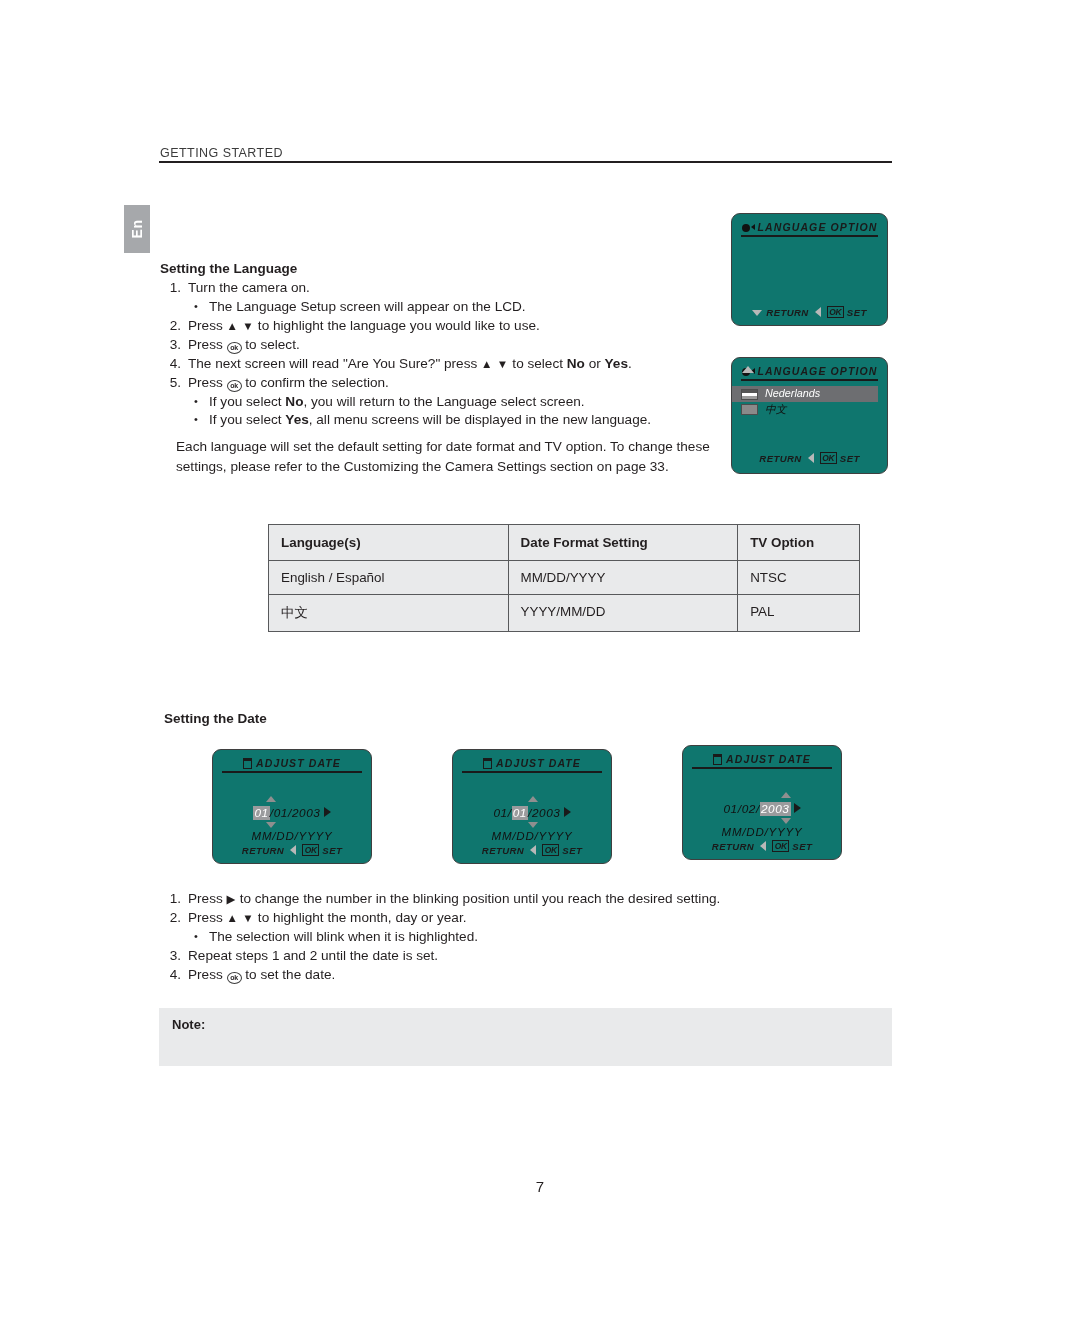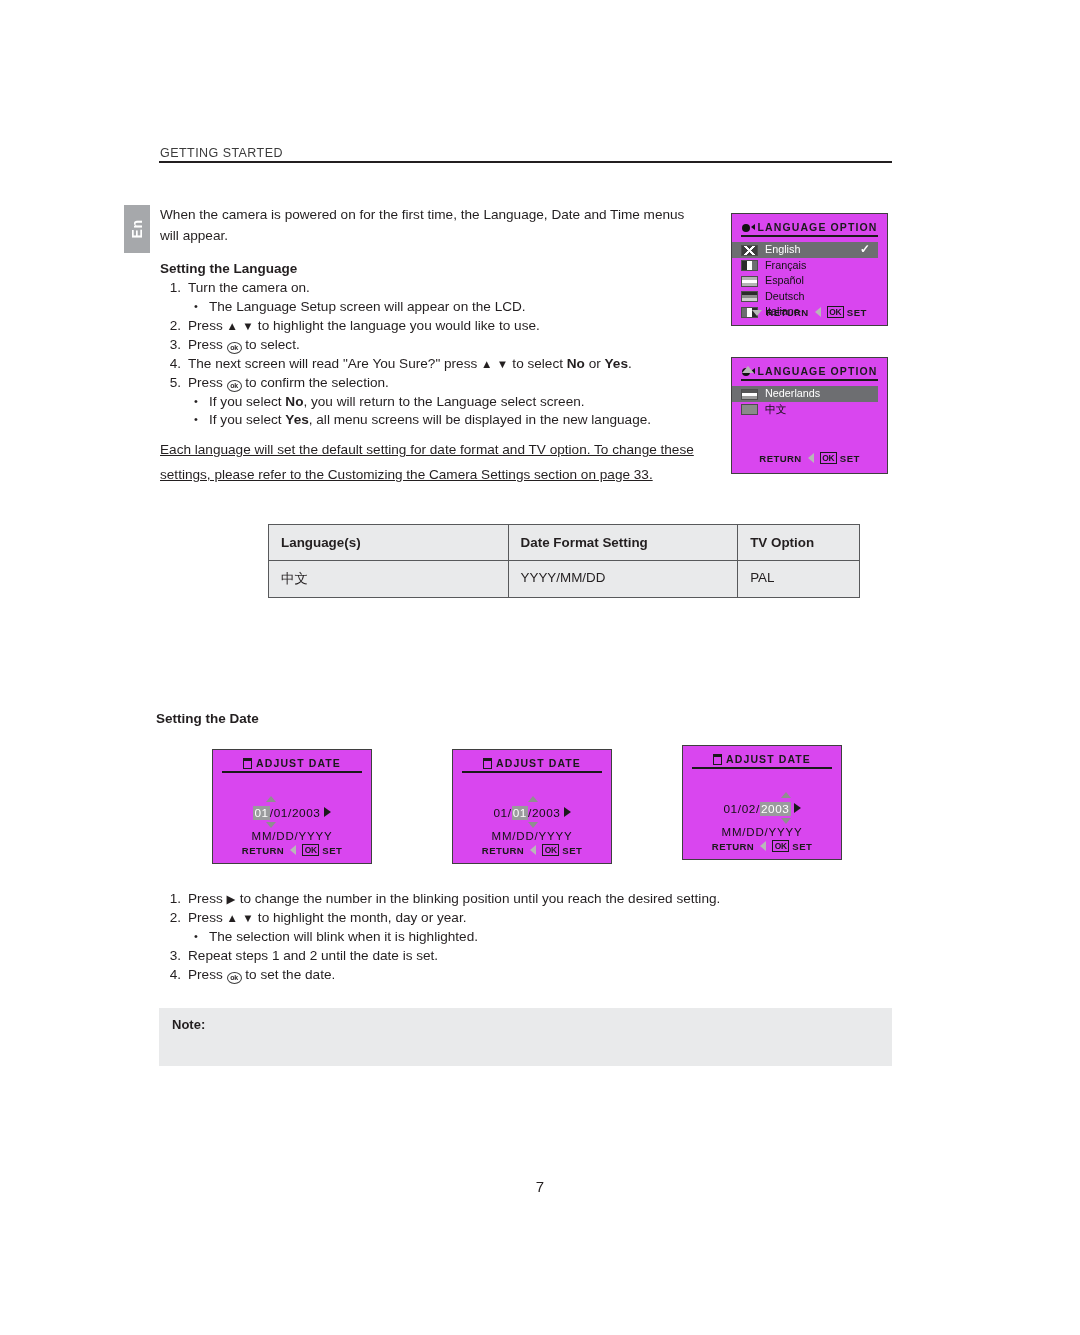--- a/index.html
+++ b/index.html
@@ -73,21 +73,21 @@
     width: 540px;
     font-size: 13.6px;
     line-height: 21px;
   }
   .sub-h {
     position: absolute;
     font-size: 13.5px;
     font-weight: bold;
   }
   #sub-lang { left: 160px; top: 261px; }
-  #sub-date { left: 156px; top: 711px; }
+  #sub-date { left: 164px; top: 711px; }
 
   ol.steps {
     position: absolute;
     margin: 0; padding: 0;
     list-style: none;
     font-size: 13.6px;
     line-height: 18.6px;
   }
   #steps-lang { left: 160px; top: 279px; width: 545px; }
   #steps-date { left: 160px; top: 890px; width: 680px; }
@@ -112,25 +112,24 @@
     padding-left: 21px;
   }
   ul.sub > li::before {
     content: "\2022";
     position: absolute;
     left: 6px; top: -1px;
     font-size: 11px;
   }
   .mid-para {
     position: absolute;
-    left: 160px; top: 437px;
+    left: 176px; top: 437px;
     width: 548px;
     font-size: 13.6px;
-    line-height: 25px;
-    text-decoration: underline;
+    line-height: 20px;
   }
   .tri { font-size: 11.5px; letter-spacing: 0.5px; }
 
   
   .okbtn {
     display: inline-block;
     width: 15px; height: 12px;
     border: 1.4px solid #3a3a3a;
     border-radius: 50%;
     font-size: 7px;
@@ -160,22 +159,23 @@
   .tbl th { font-weight: bold; padding-top: 10px; padding-bottom: 10px; }
   .tbl .c1 { width: 240px; }
   .tbl .c2 { width: 230px; }
   .tbl .c3 { width: 122px; }
   .tbl td.tall { height: 48px; }
 
   
   .lcd {
     position: absolute;
     border: 1.6px solid #3f3f3f;
-    border-radius: 0;
-    background: #d946ef;
+    border-radius: 9px;
+    background: #0f766e;
+    font-style: italic;
   }
   .lcd-title {
     position: relative;
     text-align: center;
     font-size: 10.5px;
     font-weight: bold;
     letter-spacing: 1.1px;
     padding-top: 7px;
     color: #1a1a1a;
   }
@@ -382,21 +382,20 @@
 
 <div class="page">
 
   <div class="hdr-kicker">GETTING STARTED</div>
   <div class="hdr-rule"></div>
 
   <div class="en-tab">
     <span>En</span>
   </div>
 
-  <div class="intro">When the camera is powered on for the first time, the Language, Date and Time menus will appear.</div>
 
   <div class="sub-h" id="sub-lang">Setting the Language</div>
 
   <ol class="steps" id="steps-lang">
       <li><span class="num">1.</span><span>Turn the camera on.</span><ul class="sub">
           <li>The Language Setup screen will appear on the LCD.</li>
         </ul></li>
       <li><span class="num">2.</span><span>Press <span class="tri">▲</span> <span class="tri">▼</span>  to highlight the language you would like to use.</span></li>
       <li><span class="num">3.</span><span>Press <span class="okbtn">ok</span> to select.</span></li>
       <li><span class="num">4.</span><span>The next screen will read "Are You Sure?" press <span class="tri">▲</span> <span class="tri">▼</span>  to select <b>No</b> or <b>Yes</b>.</span></li>
@@ -406,27 +405,20 @@
         </ul></li>
     </ol>
 
   <div class="mid-para">Each language will set the default setting for date format and TV option.  To change these settings, please refer to the Customizing the Camera Settings section on page 33.</div>
 
   <div class="lcd" id="lcd1" style="left:731px; top:213px; width:157px; height:113px;">
     <div class="lcd-title">
       <span class="dot-ic"></span><span class="dot-ic-tail"></span><span>LANGUAGE OPTION</span>
       <span class="sep"></span>
     </div>
-    <div class="lang-rows" id="lcd1-rows">
-        <div class="lang-row sel"><span class="flag f-uk"></span><span>English</span><span class="check">✓</span></div>
-        <div class="lang-row"><span class="flag f-fr"></span><span>Français</span></div>
-        <div class="lang-row"><span class="flag f-es"></span><span>Español</span></div>
-        <div class="lang-row"><span class="flag f-de"></span><span>Deutsch</span></div>
-        <div class="lang-row"><span class="flag f-it"></span><span>Italiano</span></div>
-      </div>
     <div class="lcd-foot" style="bottom:7px;">
       <span class="foot-row">
         <span class="tri-dn"></span><span>RETURN</span><span class="tri-lf"></span><span class="okbox">OK</span><span>SET</span>
       </span>
     </div>
   </div>
 
   <div class="lcd" id="lcd2" style="left:731px; top:357px; width:157px; height:117px;">
     <div class="lcd-title">
       <span class="up-grey"></span>
@@ -447,20 +439,25 @@
   <table class="tbl">
     <thead>
       <tr>
         <th class="c1">Language(s)</th>
         <th class="c2">Date Format Setting</th>
         <th class="c3">TV Option</th>
       </tr>
     </thead>
     <tbody id="tbl-body">
         <tr>
+          <td><span>English / Español</span></td>
+          <td>MM/DD/YYYY</td>
+          <td>NTSC</td>
+        </tr>
+        <tr>
           <td><span>中文</span></td>
           <td>YYYY/MM/DD</td>
           <td>PAL</td>
         </tr>
       </tbody>
   </table>
 
   <div class="sub-h" id="sub-date">Setting the Date</div>
 
   <div class="lcd" id="lcdd0" style="left:212px; top:749px; width:160px; height:115px;">

